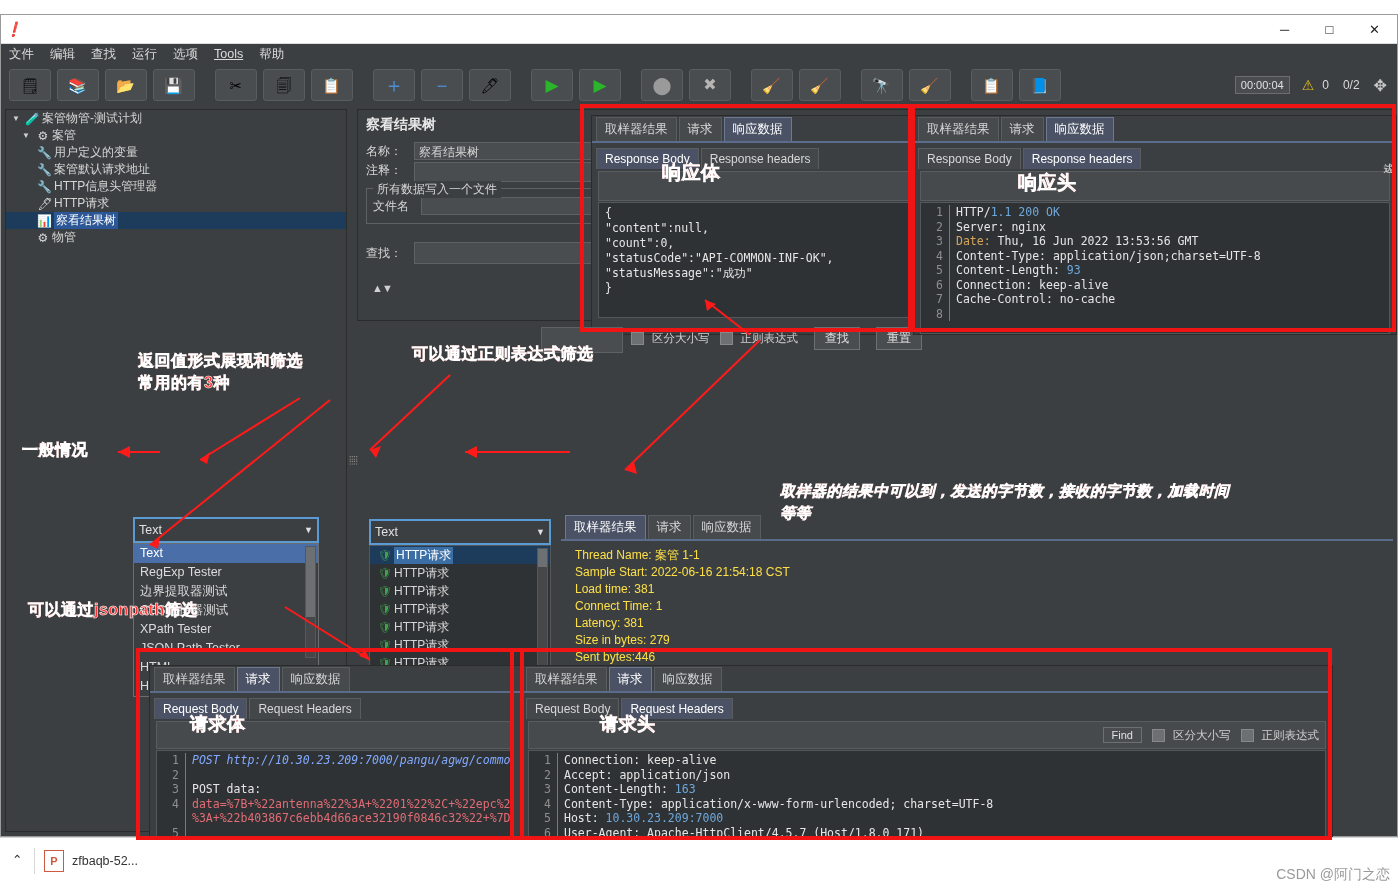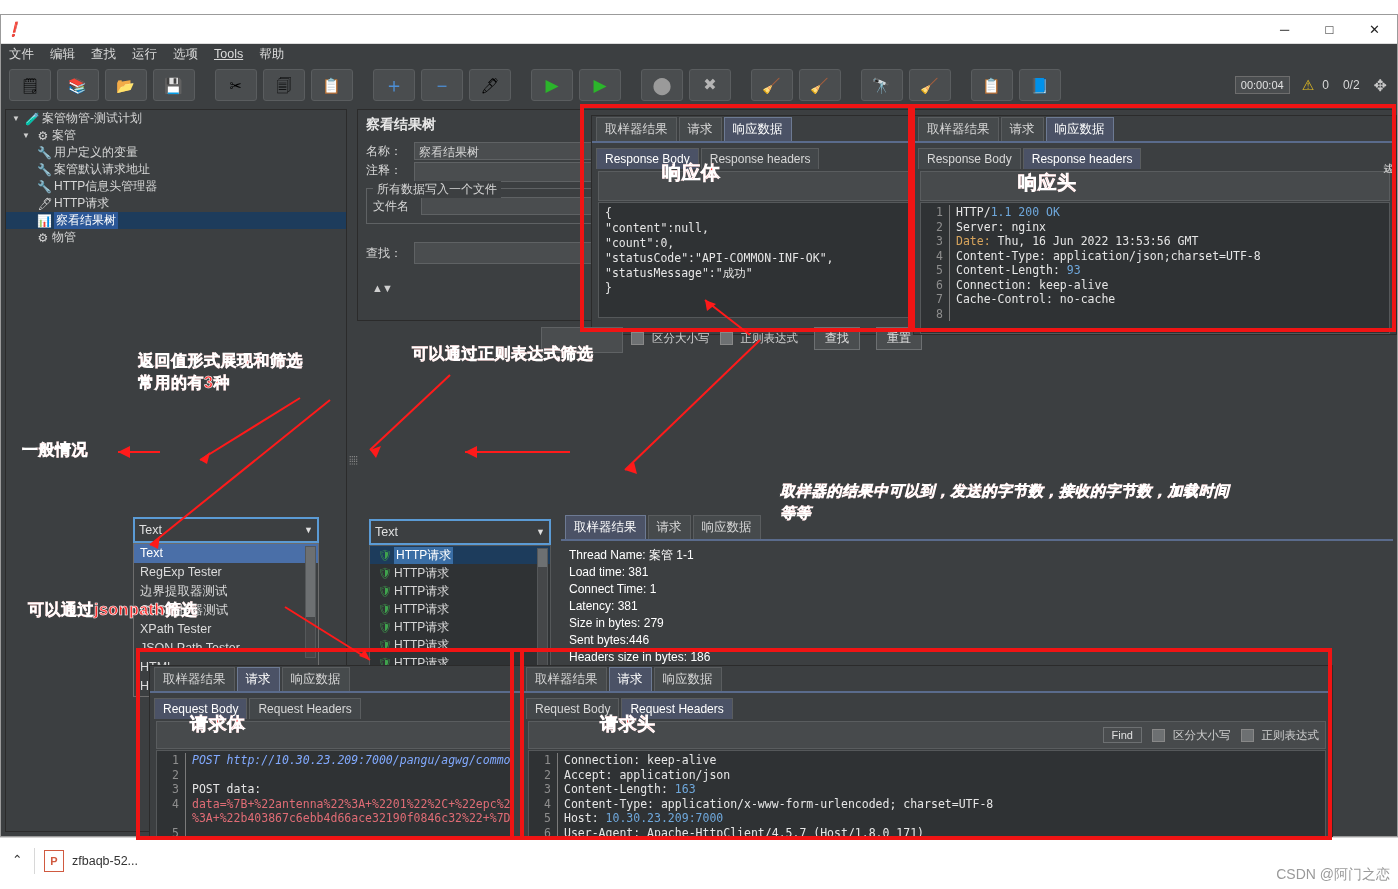--- a/index.html
+++ b/index.html
@@ -78,21 +78,21 @@
   .combo .arrow{margin-left:auto;font-size:9px;}
   .dropdown{background:#3c3f41;border:1px solid #6d6d6d;}
   .ditem{font-size:12.5px;color:#dcdcdc;padding:2px 6px;line-height:15px;}
   .ditem.sel{background:#4a6fa8;color:#fff;}
   
   .rlist{background:#2f3234;border:1px solid #55585a;overflow:hidden;}
   .ritem{display:flex;align-items:center;height:18px;font-size:12px;color:#d6d6d6;padding-left:8px;}
   .ritem .ok{width:16px;color:#3fa34d;font-size:11px;}
   .ritem.sel{background:#1d3c5c;}
   .ritem.sel .nm{background:#3a6ea5;color:#fff;padding:0 2px;}
-  .sampler-line{font-size:12px;color:#ffffff;line-height:17px;padding-left:8px;white-space:nowrap;}
+  .sampler-line{font-size:12px;color:#fde047;line-height:17px;padding-left:8px;white-space:nowrap;margin-left:6px;}
   
   .redbox{position:absolute;border:4px solid #f01414;box-sizing:border-box;pointer-events:none;}
   .anno{position:absolute;color:#ff2d2d;font-weight:bold;font-size:16px;white-space:pre;
         -webkit-text-stroke:0.6px #fff;letter-spacing:0.5px;}
   svg.arrows{position:absolute;left:0;top:0;width:1398px;height:889px;pointer-events:none;}
   
   #taskbar{position:absolute;left:0;top:837px;width:1398px;height:52px;background:#ffffff;border-top:1px solid #d4d4d4;}
   #taskbar .tbitem{position:absolute;display:flex;align-items:center;font-size:12.5px;color:#333;}
   #csdn{position:absolute;right:8px;bottom:6px;font-size:14px;color:#9a9a9a;}
   .scrollbar-v{background:#454749;border:1px solid #55585a;}
@@ -406,20 +406,21 @@
 
     <div class="abs" style="left:560px;top:412px;right:4px;height:240px;">
       <div class="tabbar">
         <div class="tab active">取样器结果</div>
         <div class="tab">请求</div>
         <div class="tab">响应数据</div>
       </div>
       <div class="tabsep"></div>
       <div style="background:#3c3f41;padding-top:6px;height:210px;overflow:hidden">
         <div class="sampler-line">Thread Name: 案管 1-1</div>
+        <div class="sampler-line">Sample Start: 2022-06-16 21:54:18 CST</div>
         <div class="sampler-line">Load time: 381</div>
         <div class="sampler-line">Connect Time: 1</div>
         <div class="sampler-line">Latency: 381</div>
         <div class="sampler-line">Size in bytes: 279</div>
         <div class="sampler-line">Sent bytes:446</div>
         <div class="sampler-line">Headers size in bytes: 186</div>
         <div class="sampler-line">Body size in bytes: 93</div>
         <div class="sampler-line">Sample Count: 1</div>
         <div class="sampler-line">Error Count: 0</div>
         <div class="sampler-line">Data type ("text"|"bin"|""): text</div>

